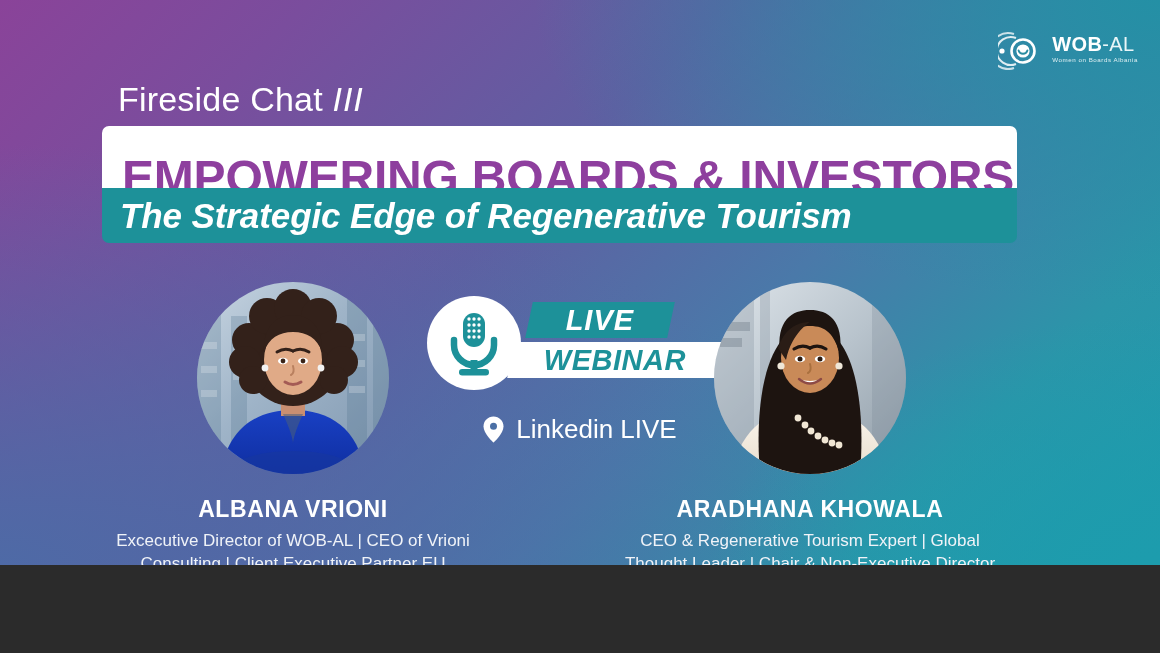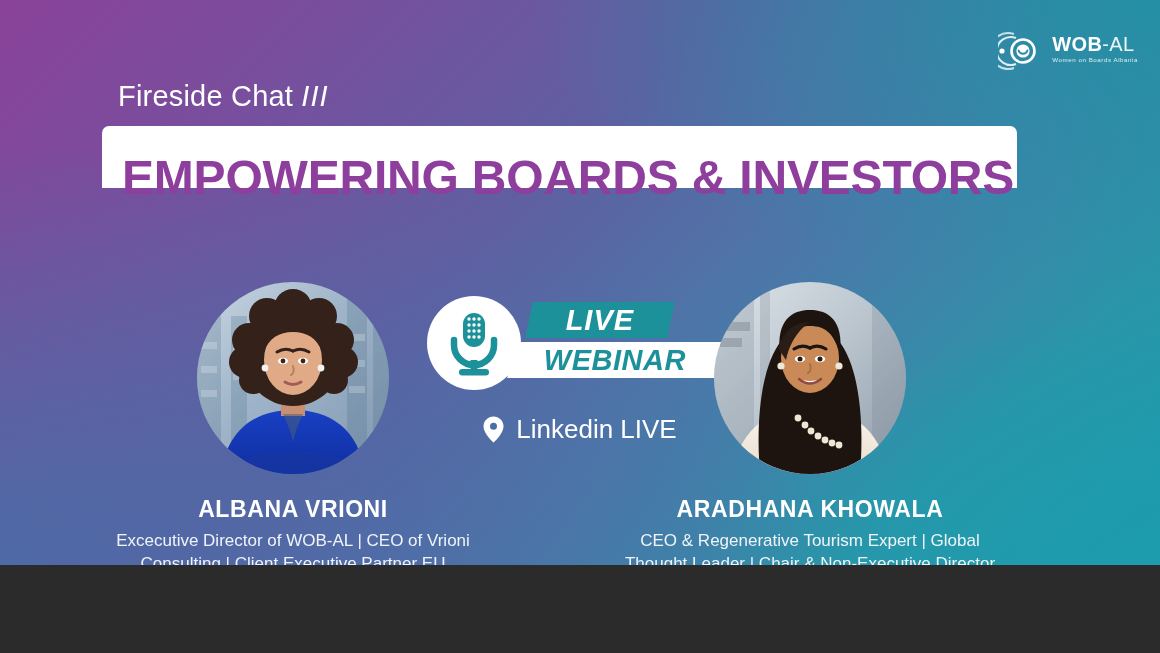--- a/index.html
+++ b/index.html
@@ -50,21 +50,21 @@
     letter-spacing: 0.55px;
     margin-top: 3px;
     white-space: nowrap;
   }
 
   
   .eyebrow {
     position: absolute;
     left: 118px;
     top: 80px;
-    font-size: 29px;
+    font-size: 34px;
     color: #ffffff;
     font-weight: 300;
     letter-spacing: 0.2px;
   }
   .eyebrow .num { font-style: italic; font-weight: 400; letter-spacing: 1px; }
 
   .bar {
     position: absolute;
     left: 102px;
     width: 915px;
@@ -245,20 +245,23 @@
 
   <div class="eyebrow">
     <span>Fireside Chat</span>
     <span class="num">III</span>
   </div>
 
   <div class="bar bar-main">
     <div class="bar-main-text">EMPOWERING BOARDS &amp; INVESTORS</div>
   </div>
 
+  <div class="bar bar-sub">
+    <div class="bar-sub-text">The Strategic Edge of Regenerative Tourism</div>
+  </div>
 
   <div class="center-col">
 
     <div class="live-badge">
       <div class="mic-circle">
         <svg width="58" height="66" viewBox="0 0 58 66">
           <rect x="18" y="3" width="22" height="34" rx="11" fill="#1d9199"></rect>
           <g fill="#ffffff">
             <circle cx="24" cy="9" r="1.7"></circle>
               <circle cx="29" cy="9" r="1.7"></circle>

